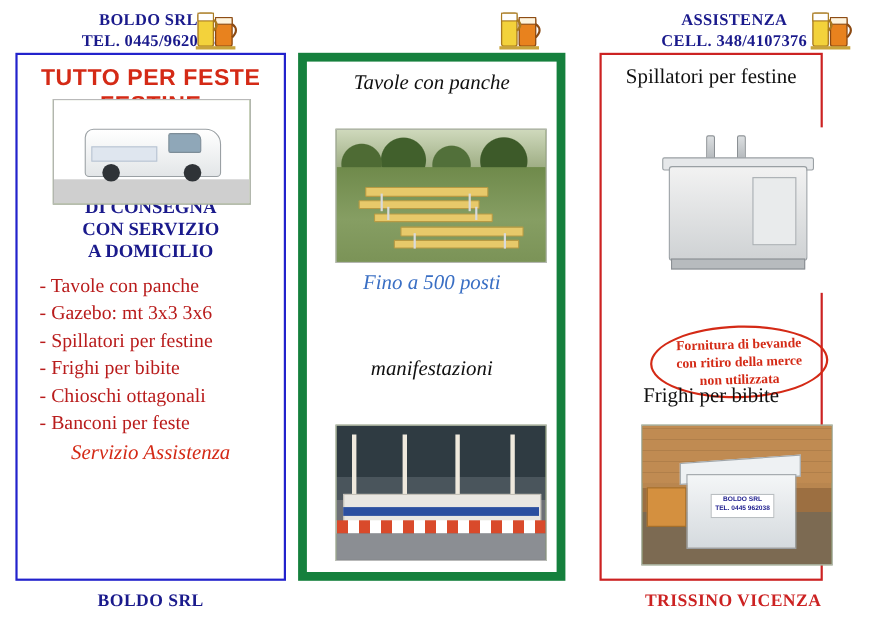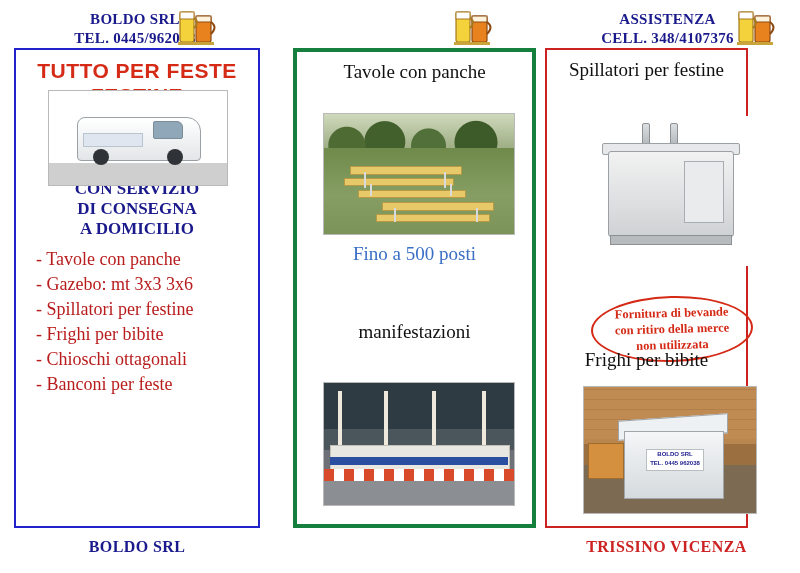--- a/index.html
+++ b/index.html
@@ -29,25 +29,26 @@
     background: #ffffff;
   }
   .panel-left {
     left: 14px;
     top: 48px;
     width: 246px;
     height: 480px;
     border: 2px solid #2222cc;
   }
   .panel-mid {
-    left: 293px;
+    left: 271px;
     top: 48px;
     width: 243px;
     height: 480px;
-    border: 4px solid #15803d;
+    border: 8px solid #15803d;
+    font-style: italic;
   }
   .panel-right {
     left: 545px;
     top: 48px;
     width: 203px;
     height: 480px;
     border: 2px solid #cc2222;
   }
 
   
@@ -356,33 +357,34 @@
   <div class="panel panel-left">
     <div class="pad">
       <p class="big-red">TUTTO PER FESTE</p>
       <p class="big-red">FESTINE</p>
       <p class="big-red">RINFRESCHI</p>
 
       <div style="height:6px"></div>
 
       <p class="sub-blue">PER VOI A</p>
       <p class="sub-blue">NOLEGGIO</p>
+      <p class="sub-blue">DI CONSEGNA</p>
       <p class="sub-blue">CON SERVIZIO</p>
-      <p class="sub-blue">DI CONSEGNA</p>
       <p class="sub-blue">A DOMICILIO</p>
 
       <ul class="bullet-list">
         <li>- Tavole con panche</li>
         <li>- Gazebo: mt 3x3 3x6</li>
         <li>- Spillatori per festine</li>
         <li>- Frighi per bibite</li>
         <li>- Chioschi ottagonali</li>
         <li>- Banconi per feste</li>
       </ul>
 
+      <p class="script-red">Servizio Assistenza</p>
     </div>
 
     <div class="photo ph-van">
       <div class="bg"></div>
       <div class="road"></div>
       <div class="body"></div>
       <div class="stripe"></div>
       <div class="win"></div>
       <div class="wheel" style="left:44px"></div>
       <div class="wheel" style="left:118px"></div>

